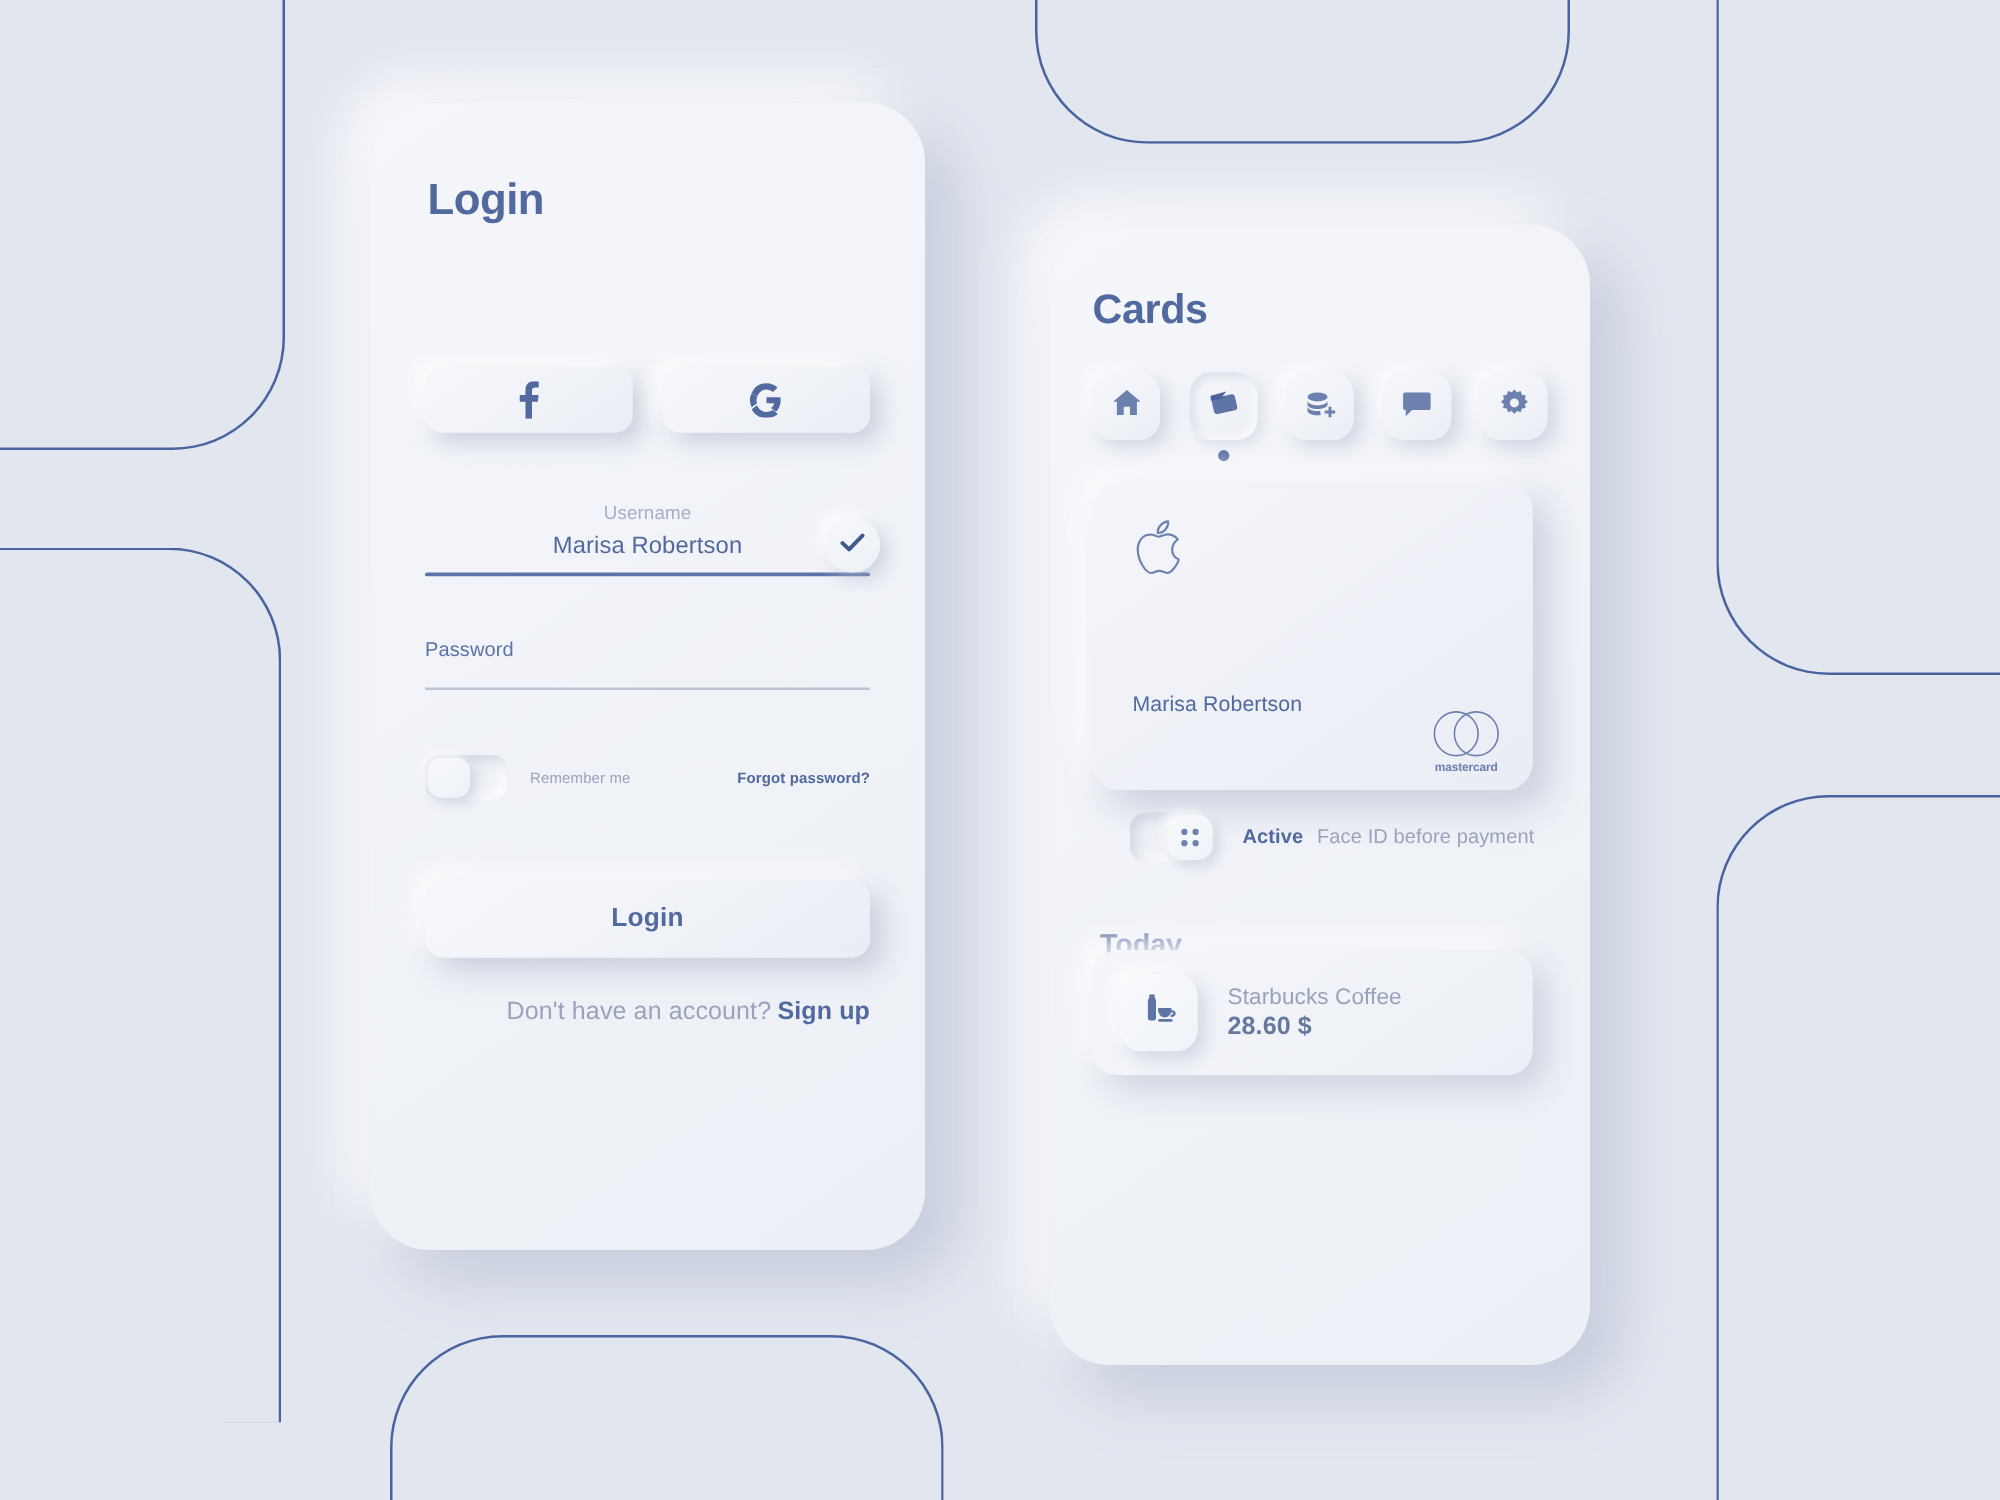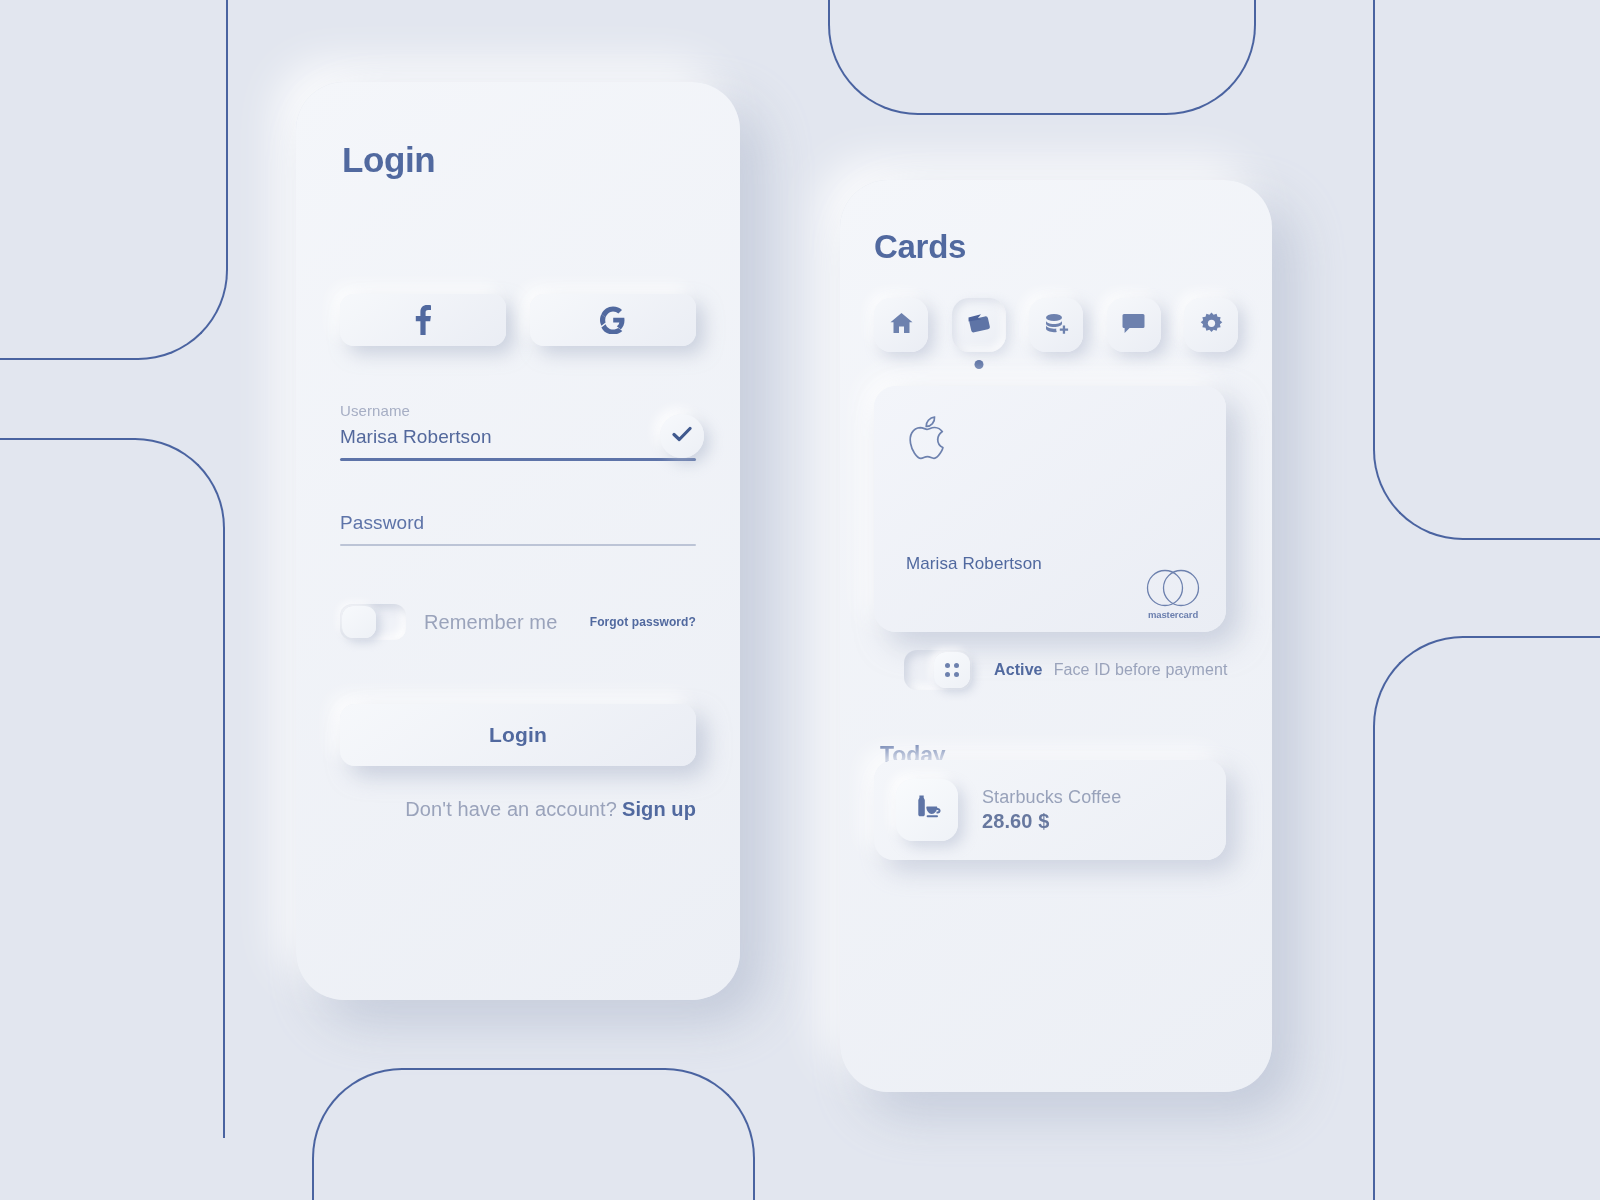--- a/index.html
+++ b/index.html
@@ -114,42 +114,42 @@
     justify-content: center;
     cursor: pointer;
   }
   .social-btn svg { display: block; }
 
   .field {
     position: absolute;
     left: 44px;
     width: 356px;
   }
-  #field-username { top: 320px; }
+  #field-username { top: 320px; text-align: center; }
   #field-password { top: 430px; }
 
   .field-label {
     font-size: 15px;
     color: #a6aec4;
     letter-spacing: 0.1px;
     margin-bottom: 7px;
   }
   .field-value {
     font-size: 19px;
     color: #53689c;
     letter-spacing: 0.1px;
     padding-bottom: 10px;
   }
   .field-underline { height: 2.5px; background: #5d73a8; border-radius: 2px; }
   .field-underline.muted { height: 1.6px; background: #bcc4d6; }
   .field-placeholder {
-    font-size: 19px;
+    font-size: 16px;
     color: #5d73a8;
     letter-spacing: 0.1px;
-    padding-bottom: 10px;
+    padding-bottom: 20px;
     font-weight: 500;
   }
 
   .check-badge {
     position: absolute;
     right: -8px; top: 12px;
     width: 44px; height: 44px;
     border-radius: 50%;
     background: linear-gradient(145deg, #f7f9fc, #eceff5);
     box-shadow:
@@ -180,21 +180,21 @@
     position: absolute;
     top: 2px; left: 2px;
     width: 34px; height: 32px;
     border-radius: 11px;
     background: linear-gradient(145deg, #f7f9fc, #eef1f6);
     box-shadow:
       4px 4px 10px rgba(165,175,198,0.48),
       -3px -3px 8px rgba(255,255,255,0.95);
   }
   .remember-label {
-    font-size: 20px;
+    font-size: 12px;
     color: #9aa3bb;
     margin-left: 18px;
     letter-spacing: 0.1px;
   }
   .forgot-link {
     font-size: 12px;
     color: #51699f;
     font-weight: bold;
     margin-left: auto;
     cursor: pointer;

